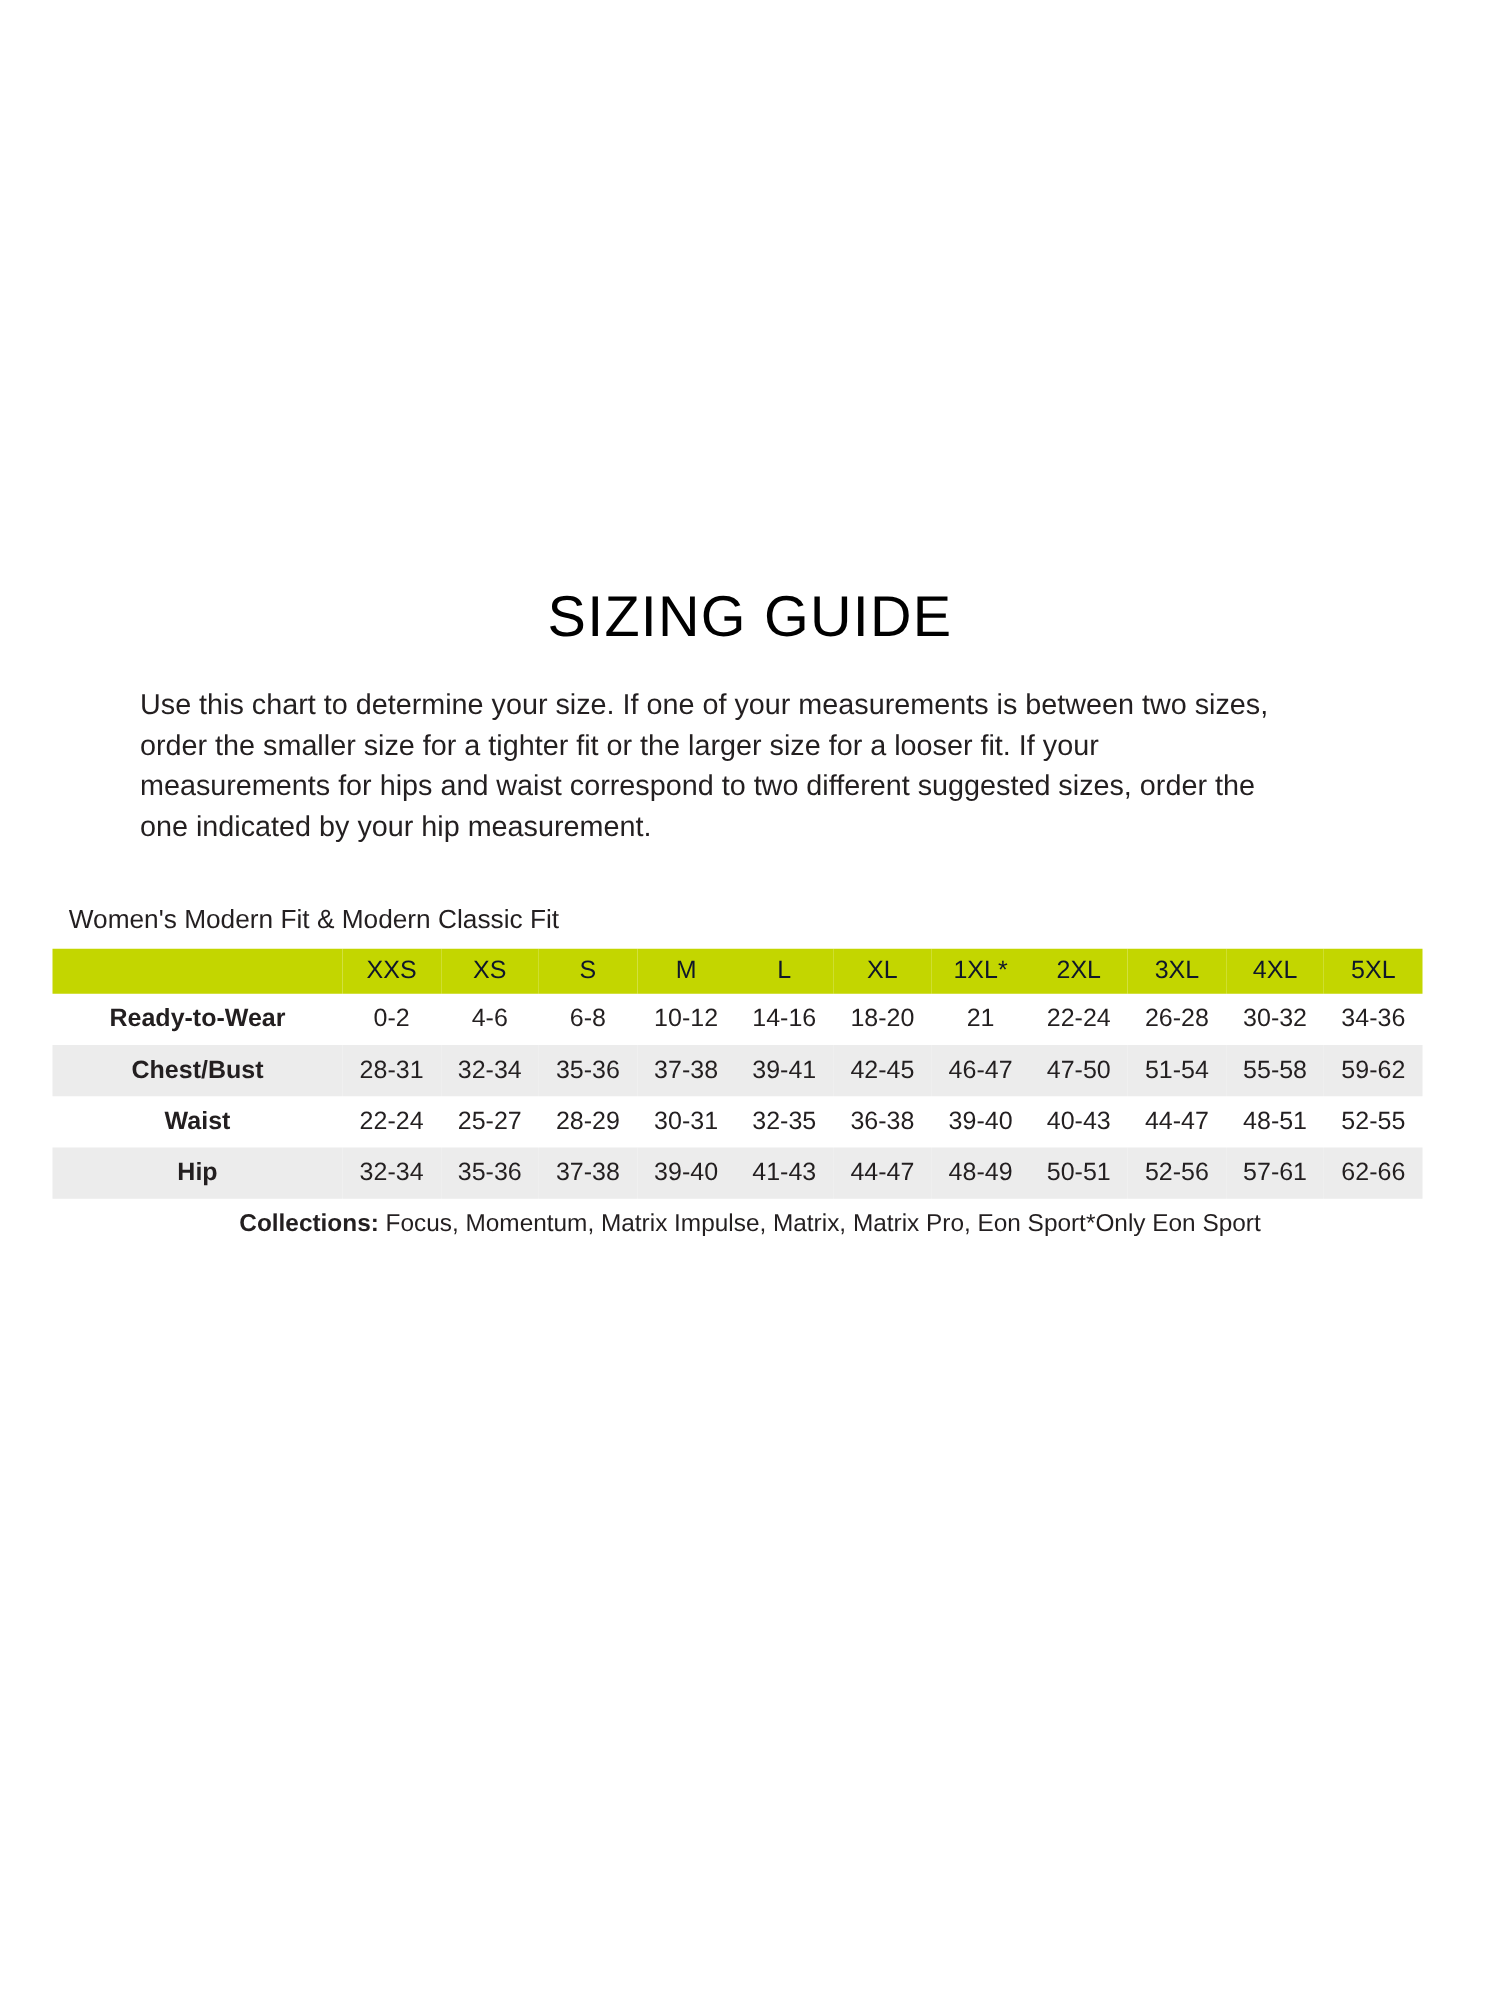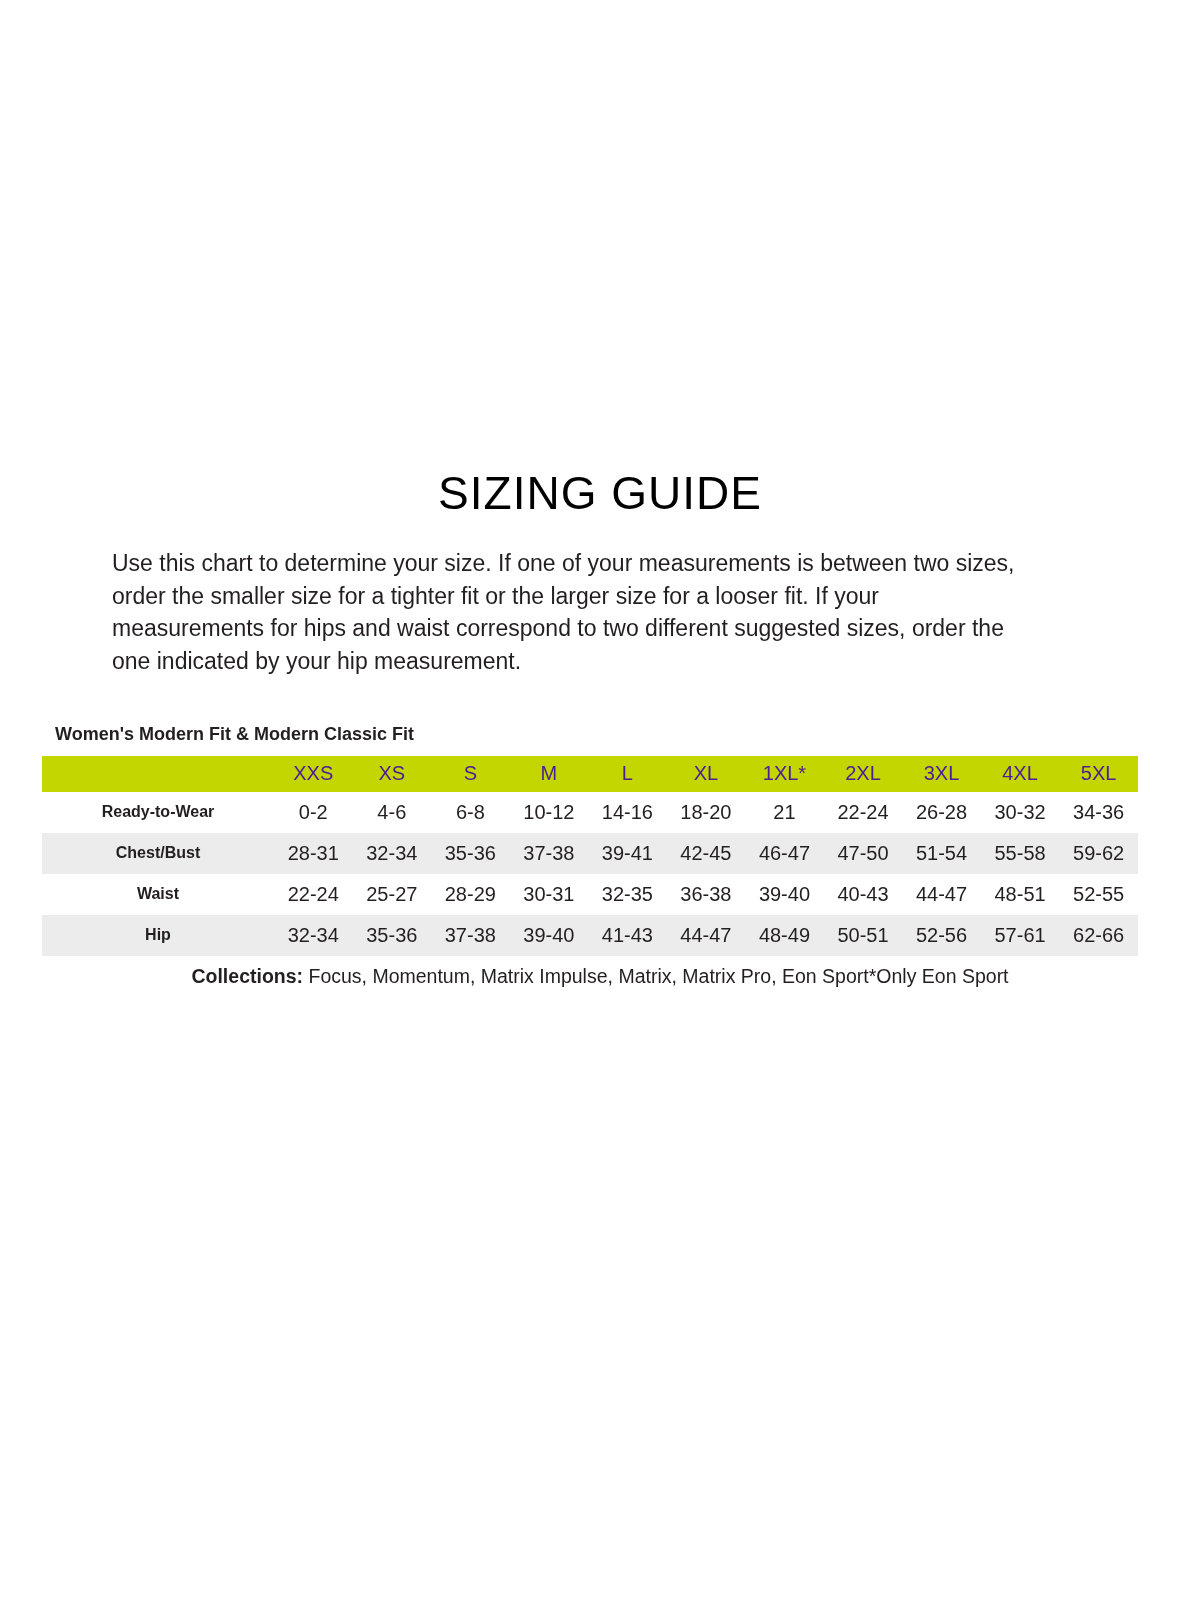--- a/index.html
+++ b/index.html
@@ -24,44 +24,44 @@
   }
   p.intro {
     width: 920px;
     margin: 27px 0 0 112px;
     font-size: 23px;
     line-height: 1.42;
     font-weight: 500;
   }
   h2.section-title {
     margin: 46px 0 11px 55px;
-    font-size: 18px;
-    font-weight: 700;
+    font-size: 21px;
+    font-weight: 400;
   }
   table.sizing {
     width: 1096px;
     margin-left: 42px;
     border-collapse: collapse;
     table-layout: fixed;
   }
   table.sizing th.label-col { width: 232px; }
   table.sizing thead th {
     background: var(--header-bg, #c3d600);
-    color: #4c1d95;
+    color: #0f172a;
     font-weight: 400;
     font-size: 20px;
     height: 36px;
     padding: 0;
     text-align: center;
   }
   table.sizing tbody tr { height: 41px; }
   table.sizing tbody tr.alt { background: var(--row-alt-bg, #ececec); }
   table.sizing tbody th.row-label {
     font-weight: 700;
-    font-size: 16px;
+    font-size: 20px;
     text-align: center;
     padding: 0;
   }
   table.sizing tbody td {
     text-align: center;
     font-size: 20px;
     padding: 0;
   }
   .footer-row {
     display: flex;

